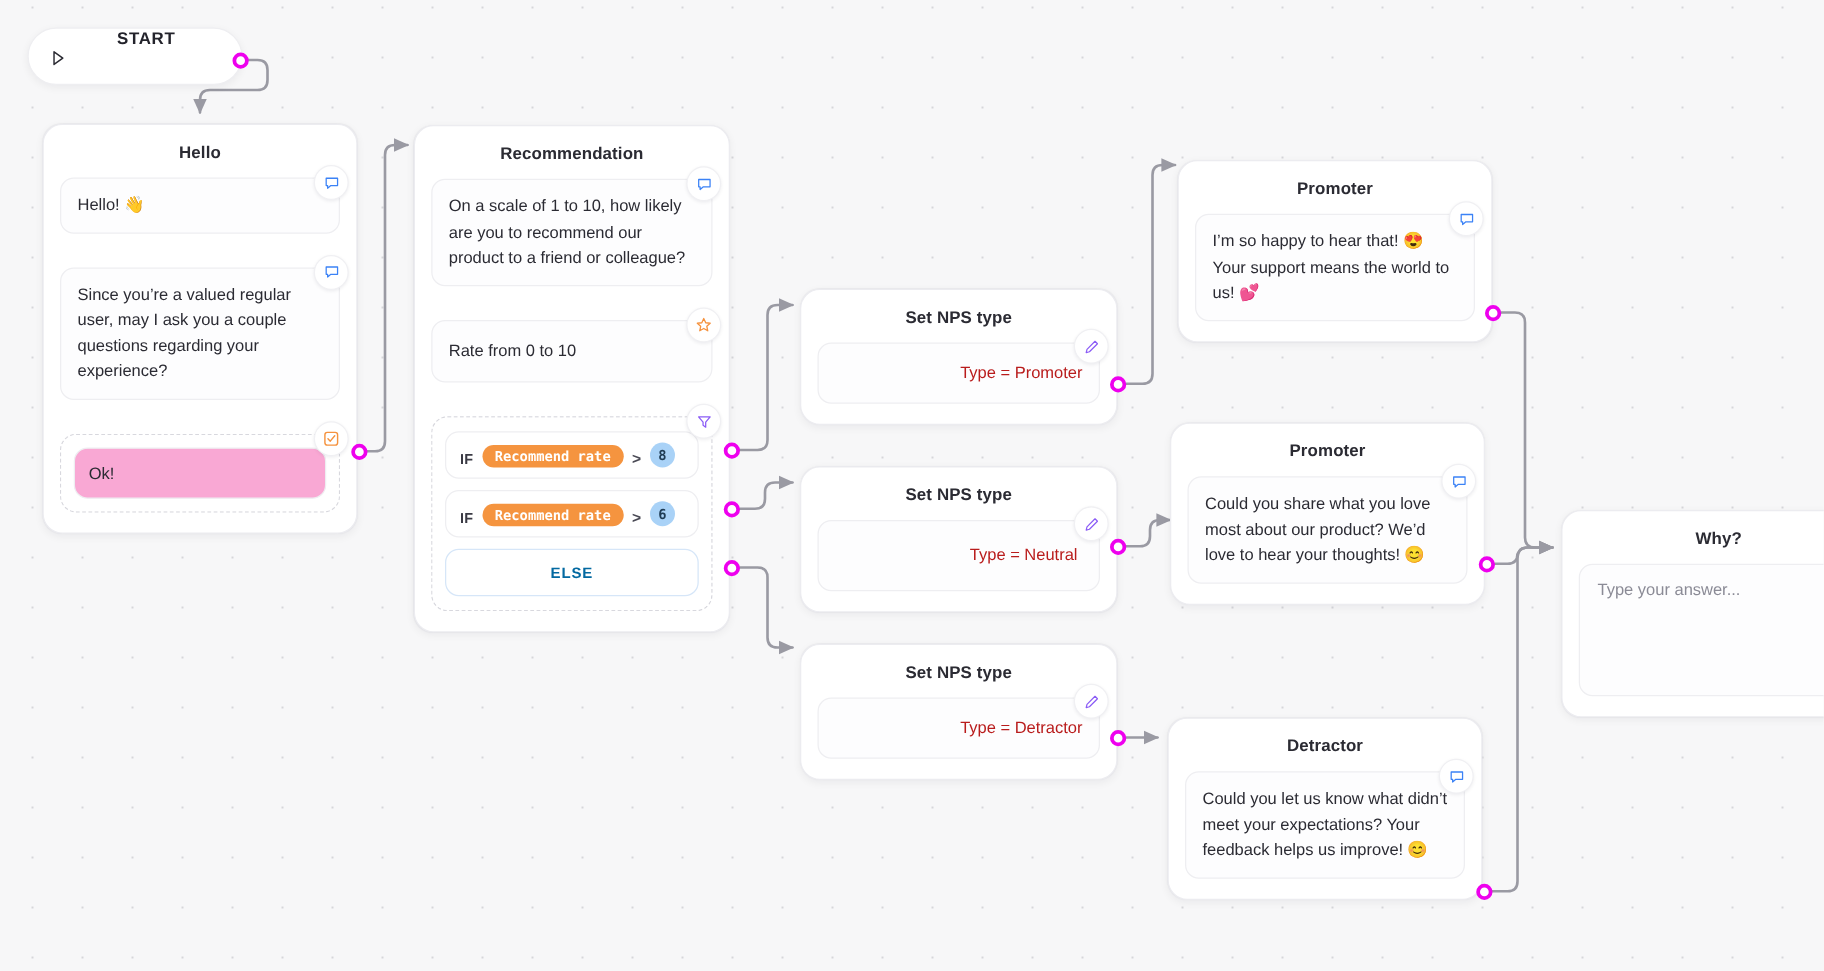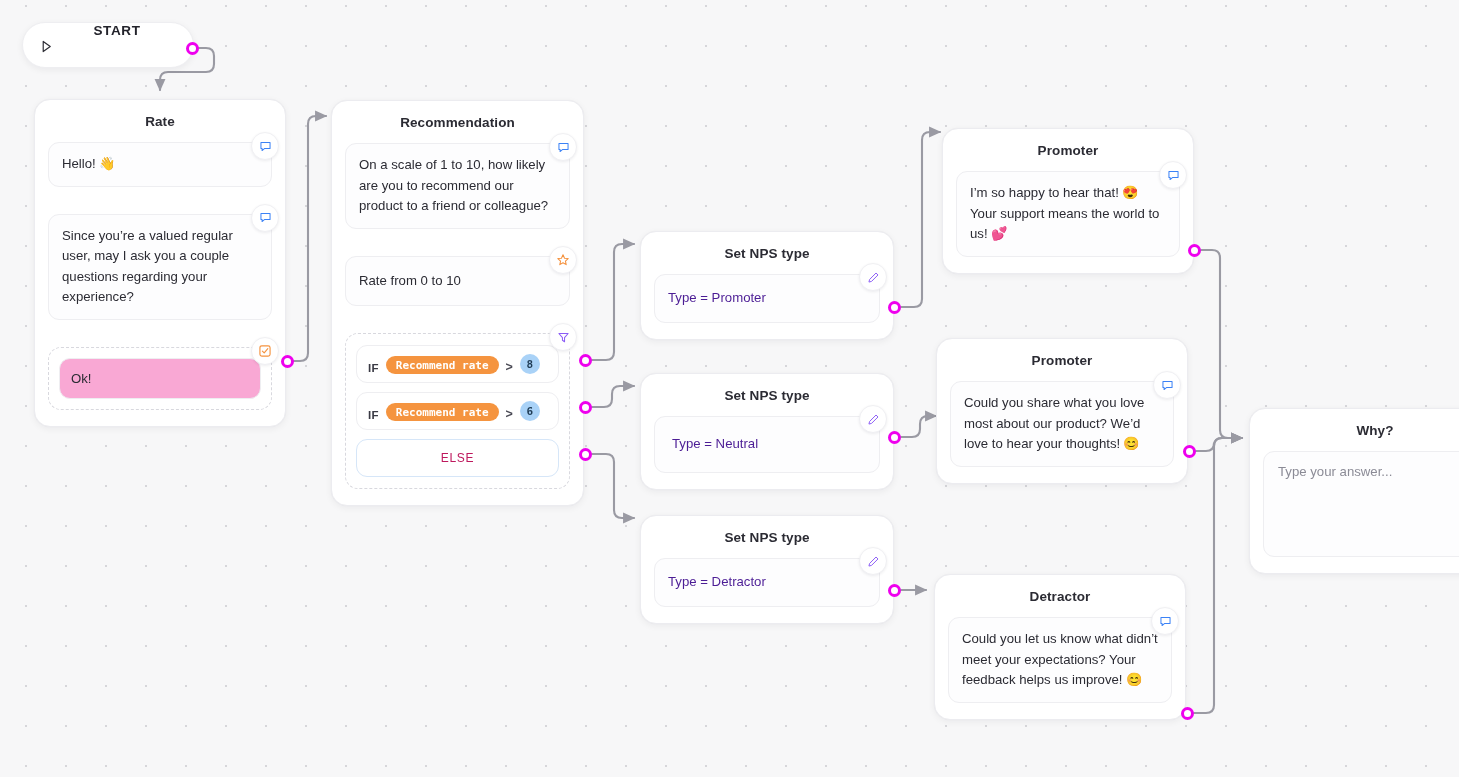--- a/index.html
+++ b/index.html
@@ -75,21 +75,21 @@
     background: #fdfdfe;
     border: 1px solid #eeeef1;
     border-radius: 11px;
     padding: 11px 13px;
     margin-bottom: 27px;
     font-size: 13.2px;
     line-height: 1.56;
     color: #2b2b33;
   }
   .block:last-child { margin-bottom: 0; }
-  .block.placeholder { color: #4c1d95; }
+  .block.placeholder { color: #b91c1c; text-align: right; }
   .block .badge {
     position: absolute;
     top: -11px; right: -8px;
     width: 28px; height: 28px;
     border-radius: 50%;
     background: #ffffff;
     border: 1px solid #f0f0f3;
     box-shadow: 0 1px 3px rgba(20,20,40,0.07);
     display: flex; align-items: center; justify-content: center;
   }
@@ -152,23 +152,23 @@
     font-family: "DejaVu Sans Mono", monospace;
     font-size: 11px; font-weight: bold;
     padding: 0 4px;
   }
   .else-row {
     background: #ffffff;
     border: 1px solid #d6e6f8;
     border-radius: 11px;
     padding: 11px;
     text-align: center;
-    color: #be185d;
+    color: #0369a1;
     font-size: 12px;
-    font-weight: normal;
+    font-weight: bold;
     letter-spacing: .7px;
     margin-bottom: 0;
   }
   
   .port {
     position: absolute;
     width: 13px; height: 13px;
     border-radius: 50%;
     background: #ffffff;
     border: 3.2px solid #ee00ee;
@@ -226,21 +226,21 @@
     <span class="start-play">
       <svg width="15" height="15" viewBox="0 0 16 16">
         <path d="M4.5 2.6 L12 8 L4.5 13.4 Z" fill="none" stroke="#2b2b33" stroke-width="1.25" stroke-linejoin="round"></path>
       </svg>
     </span>
     <span class="start-label">START</span>
   </div>
   <div class="port" style="left:186px; top:42px;"></div>
 
   <div class="node" style="left:34px; top:99px; width:252px;">
-    <div class="node-title">Rate</div>
+    <div class="node-title">Hello</div>
 
     <div class="block">
       <span>Hello! 👋</span>
       <span class="badge">
         <svg width="13" height="13" viewBox="0 0 16 16">
             <path d="M2.4 3.2h11.2v7.2H7l-3.2 2.6v-2.6H2.4z" fill="none" stroke="#3b82f6" stroke-width="1.25" stroke-linejoin="round"></path>
           </svg>
       </span>
     </div>
 

